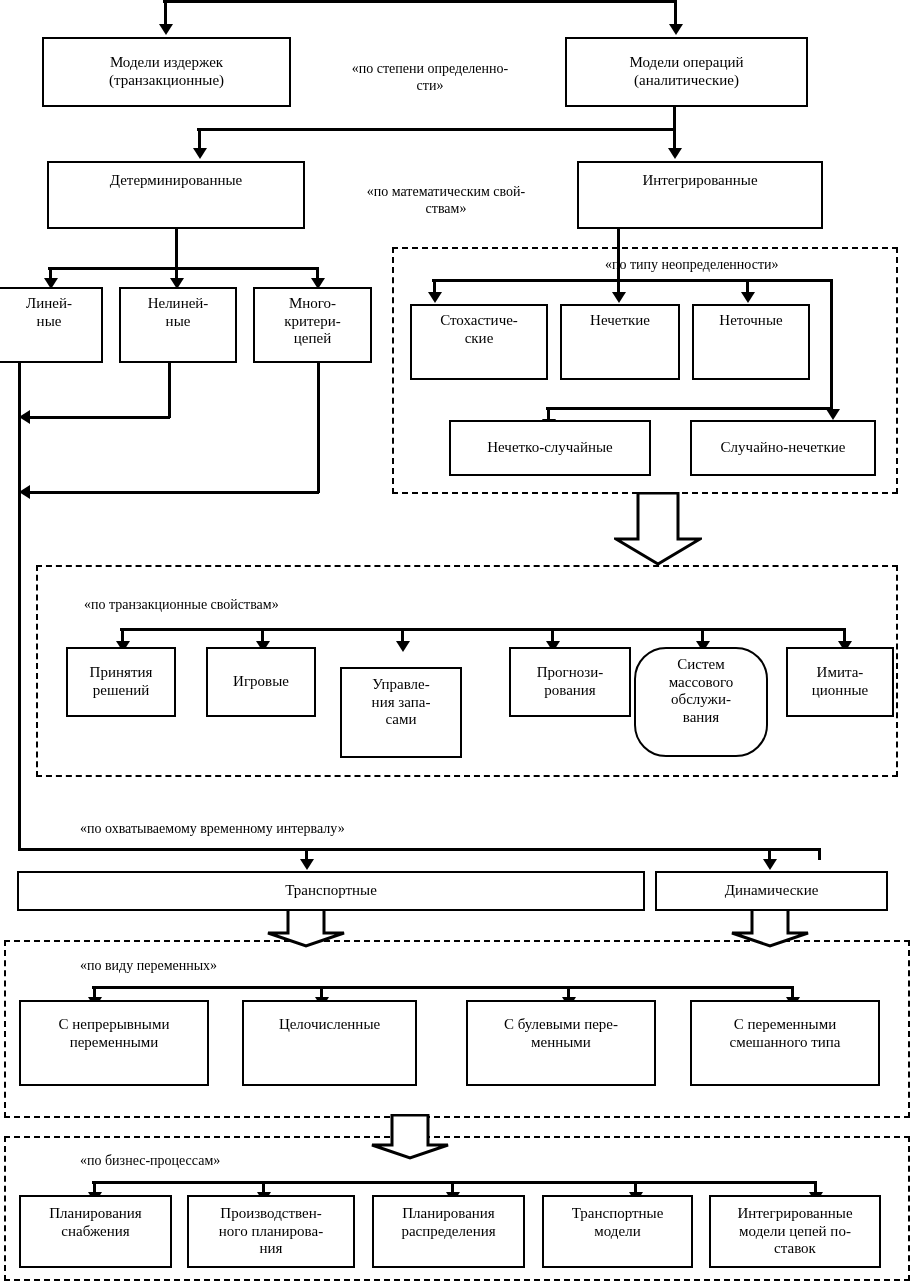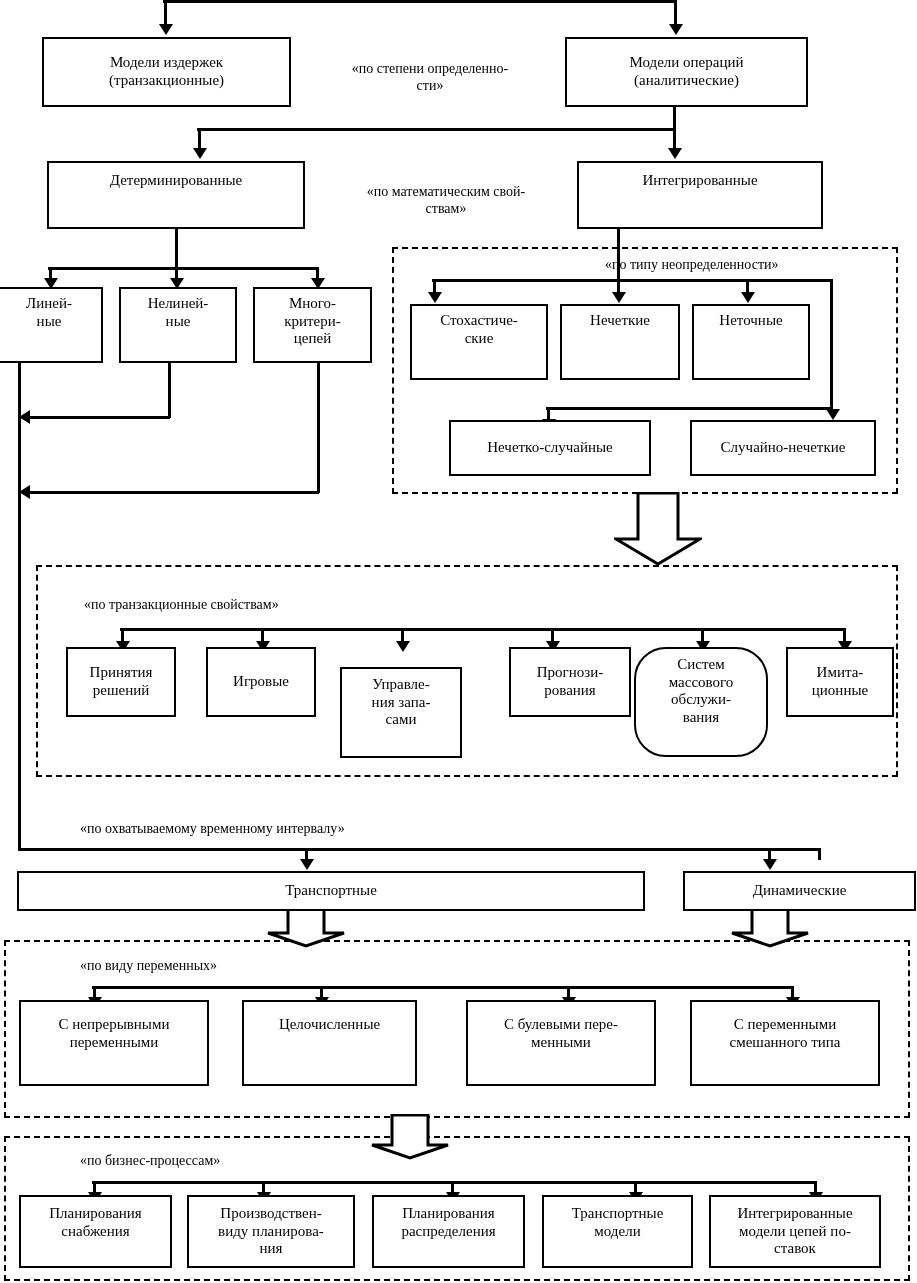--- a/index.html
+++ b/index.html
@@ -226,21 +226,21 @@
 
   <div class="vline" style="left:305px; top:848px; height:12px;"></div>
   <div class="arrow-down" style="left:300px; top:859px;"></div>
   <div class="vline" style="left:818px; top:848px; height:12px;"></div>
   <div class="arrow-down" style="left:763px; top:859px;"></div>
   <div class="hline" style="left:768px; top:848px; width:53px;"></div>
   <div class="vline" style="left:768px; top:848px; height:12px;"></div>
 
   <div class="box" style="left:17px; top:871px; width:628px; height:31px;">Транспортные</div>
 
-  <div class="box" style="left:655px; top:871px; width:233px; height:31px;margin-left:28px;">Динамические</div>
+  <div class="box" style="left:655px; top:871px; width:233px; height:31px;">Динамические</div>
 
   <div class="block-arrow" style="left:266px; top:902px;">
     <svg width="80" height="46" viewBox="0 0 80 46">
       <polygon points="22,1 58,1 58,31 78,31 40,44 2,31 22,31" fill="#ffffff" stroke="#000000" stroke-width="3" stroke-linejoin="miter"></polygon>
     </svg>
   </div>
 
   <div class="block-arrow" style="left:730px; top:902px;">
     <svg width="80" height="46" viewBox="0 0 80 46">
       <polygon points="22,1 58,1 58,31 78,31 40,44 2,31 22,31" fill="#ffffff" stroke="#000000" stroke-width="3" stroke-linejoin="miter"></polygon>
@@ -291,21 +291,21 @@
   <div class="arrow-down" style="left:446px; top:1192px;"></div>
   <div class="vline" style="left:634px; top:1181px; height:12px;"></div>
   <div class="arrow-down" style="left:629px; top:1192px;"></div>
   <div class="vline" style="left:814px; top:1181px; height:12px;"></div>
   <div class="arrow-down" style="left:809px; top:1192px;"></div>
 
   <div class="box" style="left: 19px; top: 1195px; width: 153px; height: 73px; align-items: flex-start; padding-top: 8px; white-space: pre-line;">Планирования
 снабжения</div>
 
   <div class="box" style="left: 187px; top: 1195px; width: 168px; height: 73px; align-items: flex-start; padding-top: 8px; white-space: pre-line;">Производствен-
-виду планирова-
+ного планирова-
 ния</div>
 
   <div class="box" style="left: 372px; top: 1195px; width: 153px; height: 73px; align-items: flex-start; padding-top: 8px; white-space: pre-line;">Планирования
 распределения</div>
 
   <div class="box" style="left: 542px; top: 1195px; width: 151px; height: 73px; align-items: flex-start; padding-top: 8px; white-space: pre-line;">Транспортные
 модели</div>
 
   <div class="box" style="left: 709px; top: 1195px; width: 172px; height: 73px; align-items: flex-start; padding-top: 8px; white-space: pre-line;">Интегрированные
 модели цепей по-

